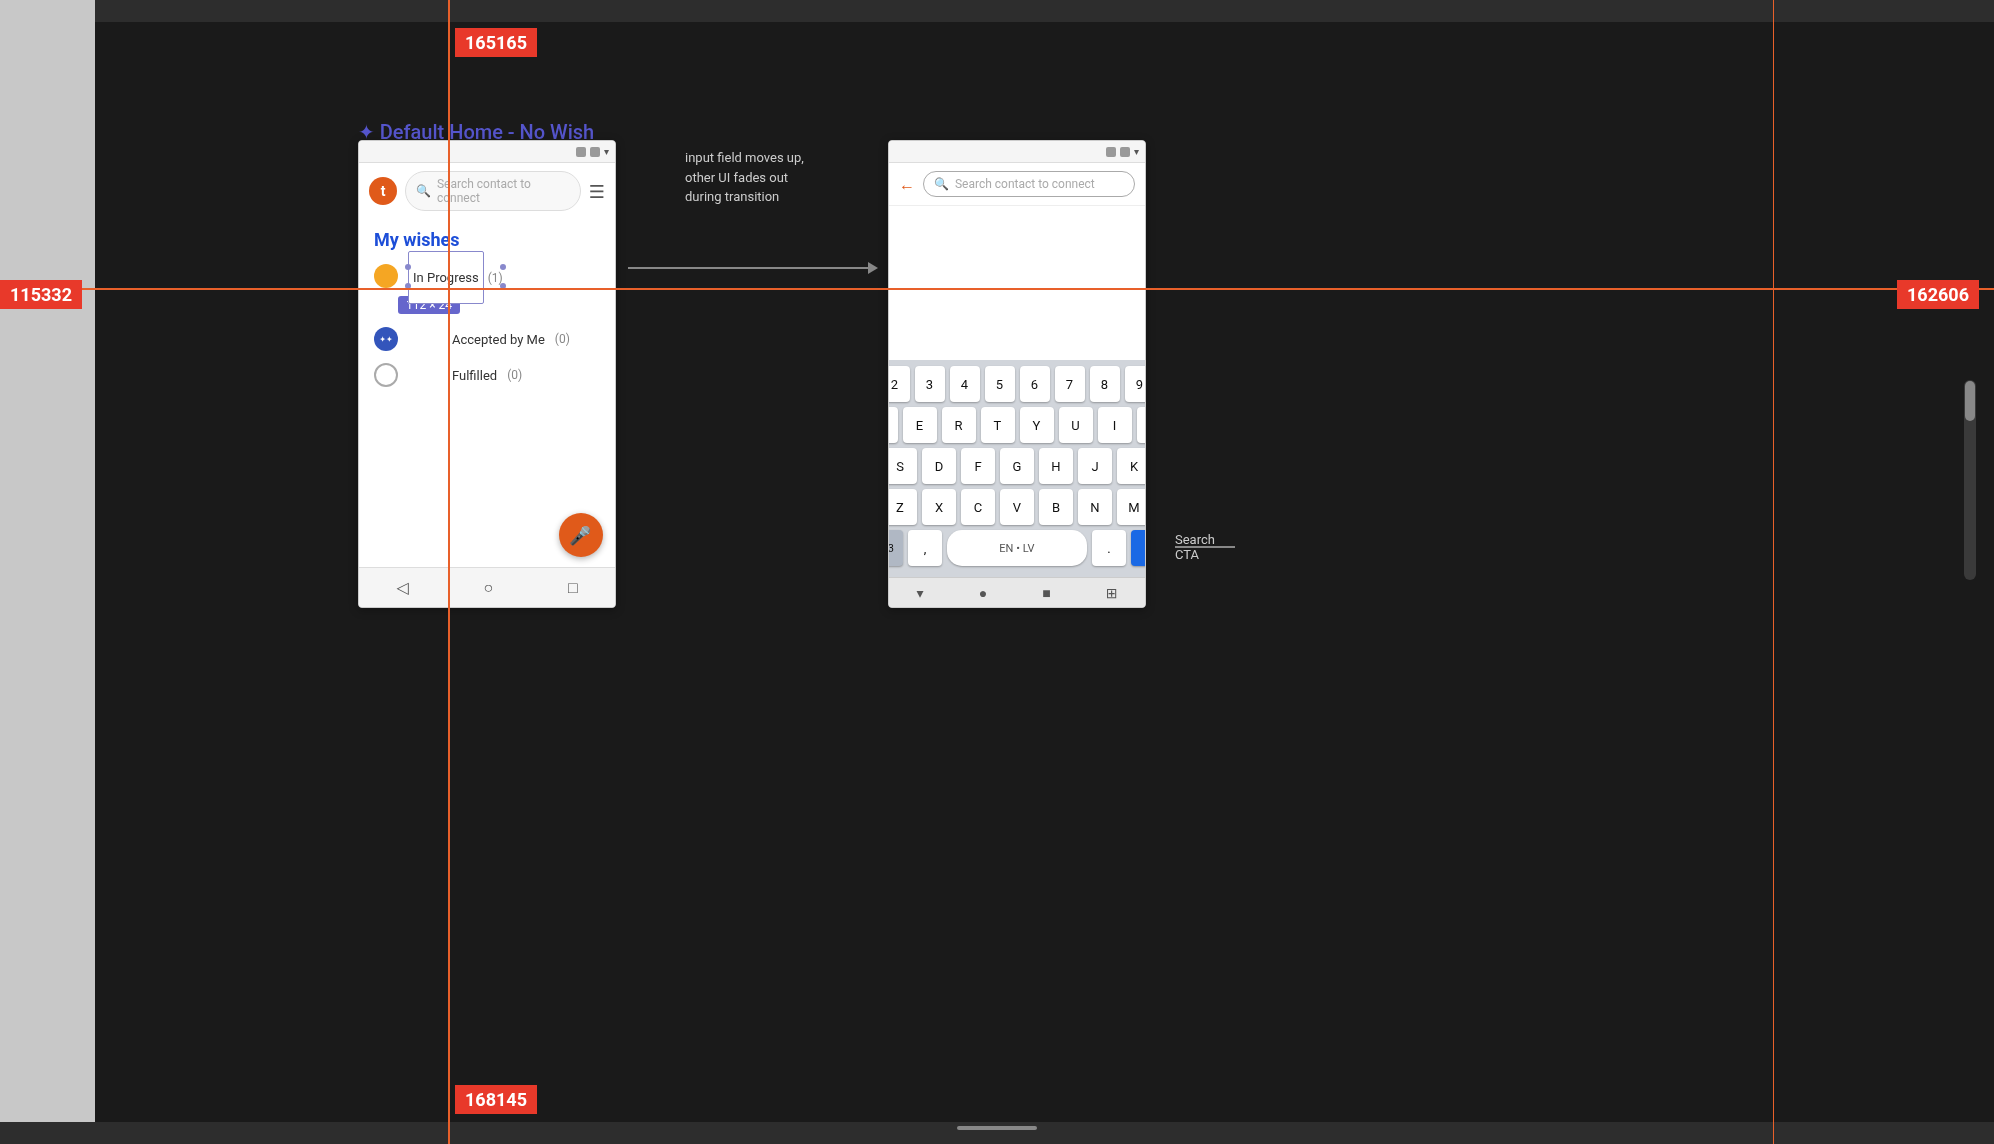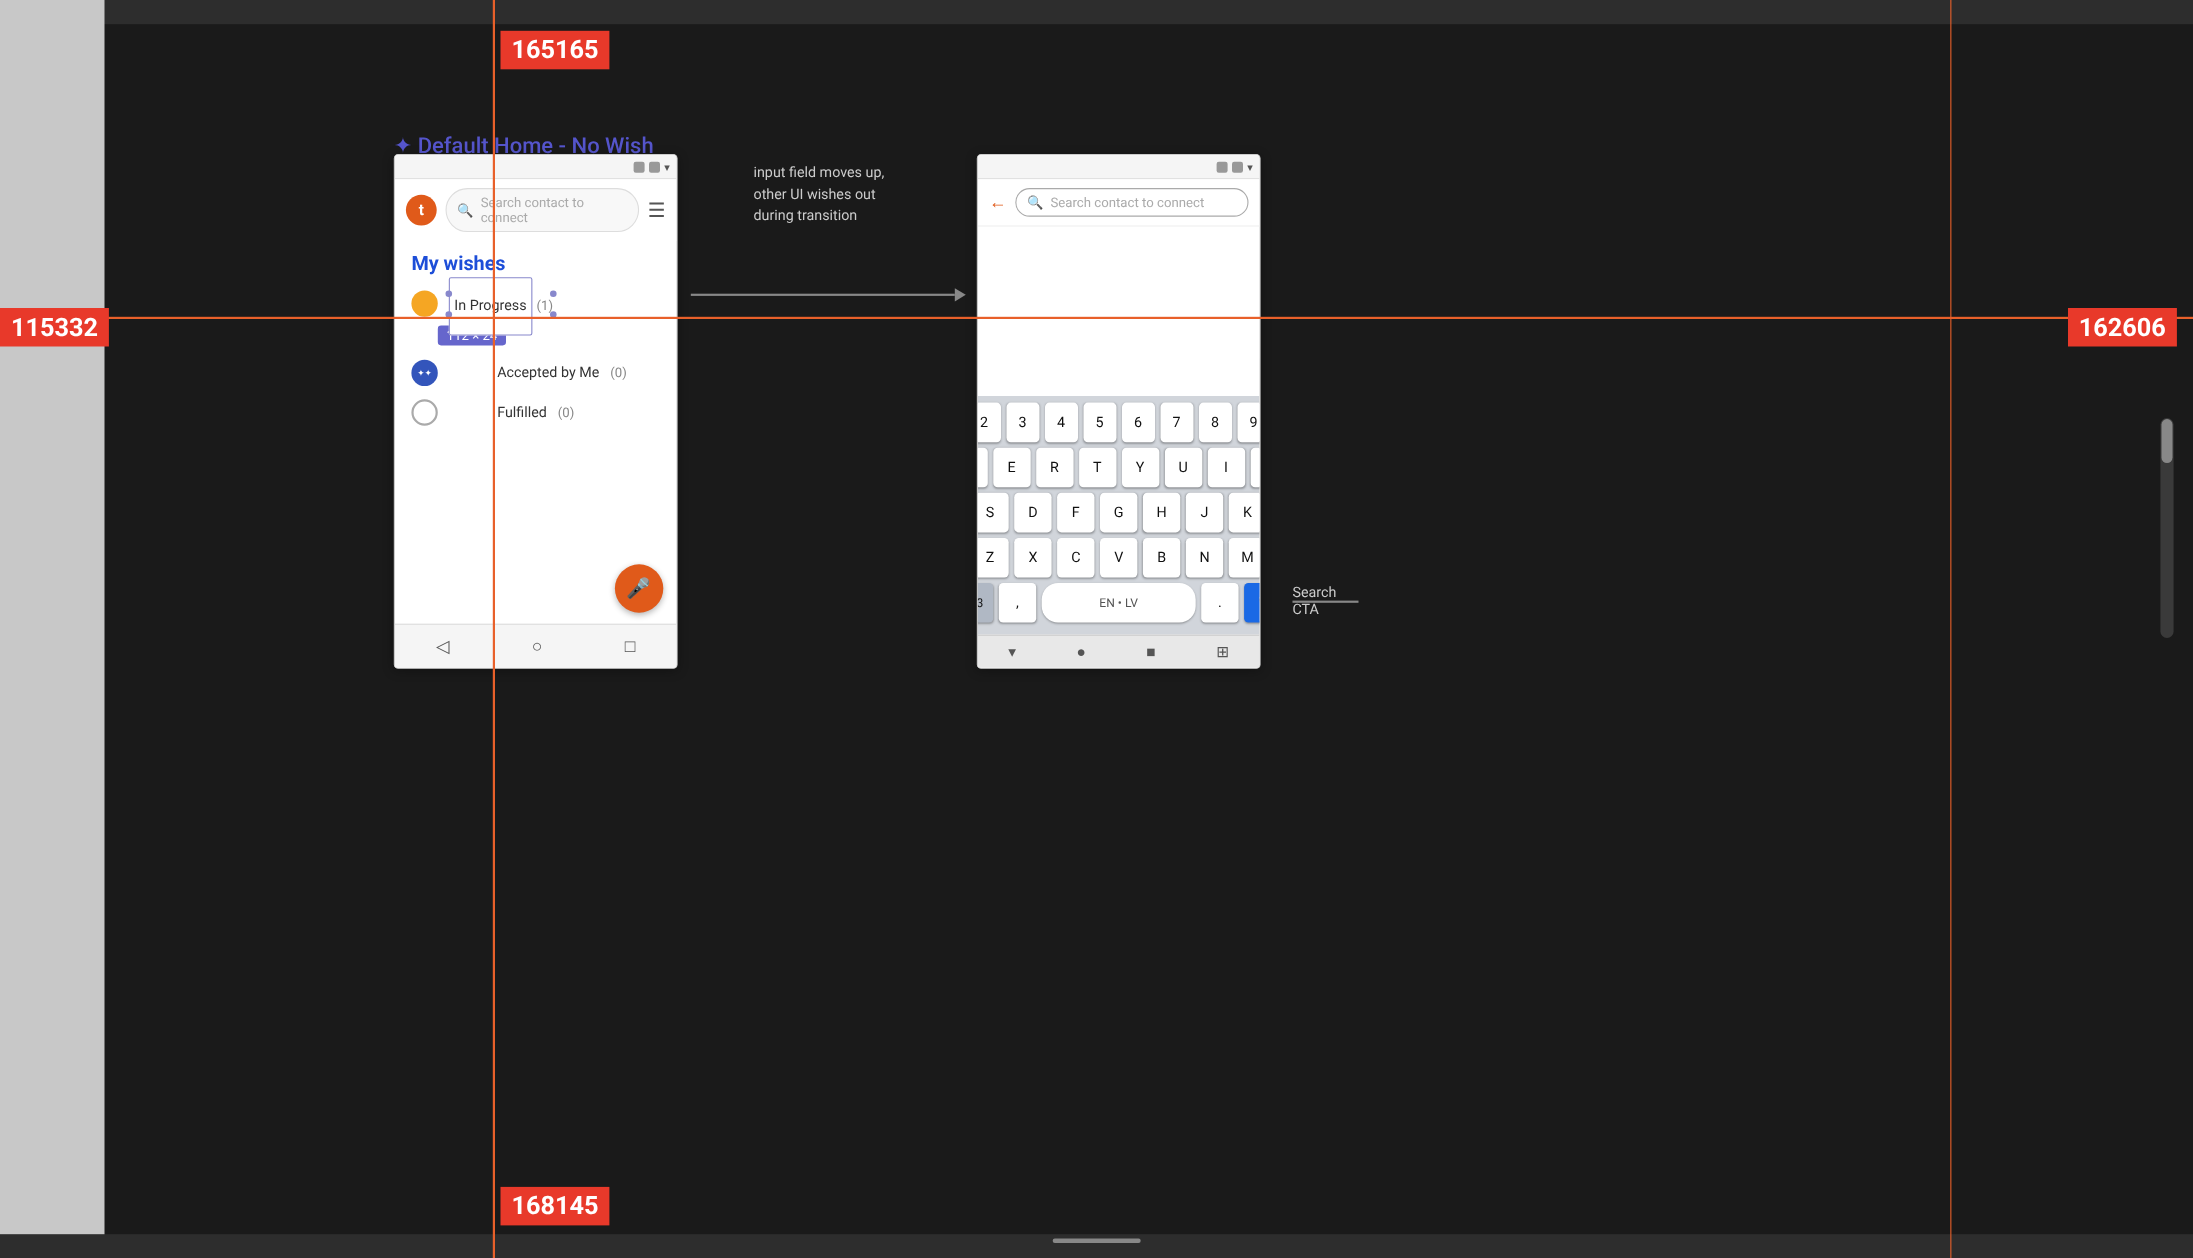--- a/index.html
+++ b/index.html
@@ -29,21 +29,21 @@
       height: 100%;
       position: absolute;
       top: 0;
       left: 0;
     }
 
     
     .coord-label {
       background: #e8392a;
       color: white;
-      font-size: 23px;
+      font-size: 18px;
       font-weight: bold;
       padding: 4px 10px;
       position: absolute;
       z-index: 100;
     }
 
     
     .v-line {
       position: absolute;
       width: 2px;
@@ -391,21 +391,21 @@
 
 <div class="section-title" style="top: 120px; left: 358px;">✦ Default Home - No Wish</div>
 
 <div style="position: absolute; top: 262px; left: 628px; display: flex; align-items: center;">
   <div style="width: 240px; height: 1.5px; background: #888;"></div>
   <div style="width: 0; height: 0; border-top: 6px solid transparent; border-bottom: 6px solid transparent; border-left: 10px solid #888;"></div>
 </div>
 
 <div class="annotation-text" style="top: 148px; left: 685px;">
   <span>input field moves up,</span><br>
-  <span>other UI wishes out</span><br>
+  <span>other UI fades out</span><br>
   <span>during transition</span>
 </div>
 
 <div class="phone-mockup" style="top: 140px; left: 358px; width: 258px; height: 468px;">
 
   <div class="phone-top-bar">
     <div class="dot"></div>
     <div class="dot"></div>
     <span class="chevron">▾</span>
   </div>

